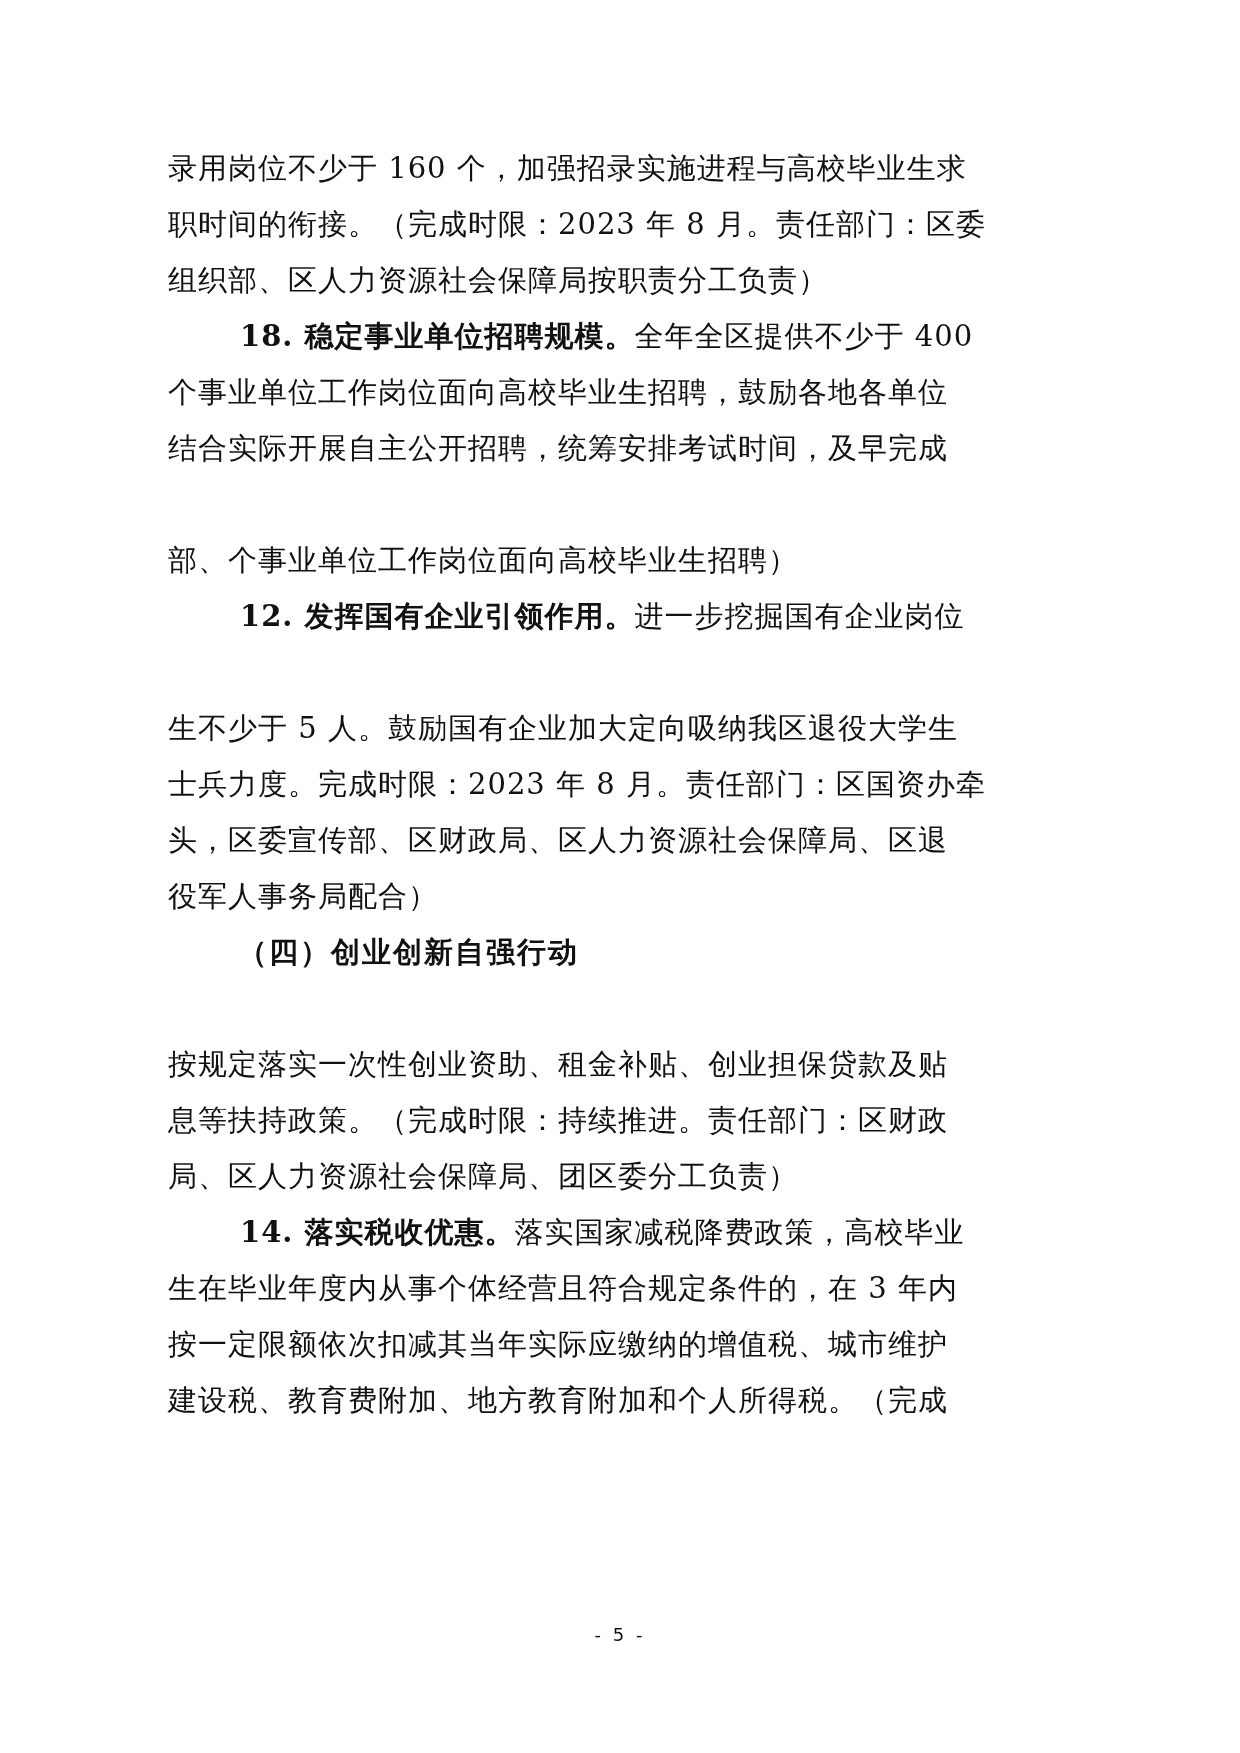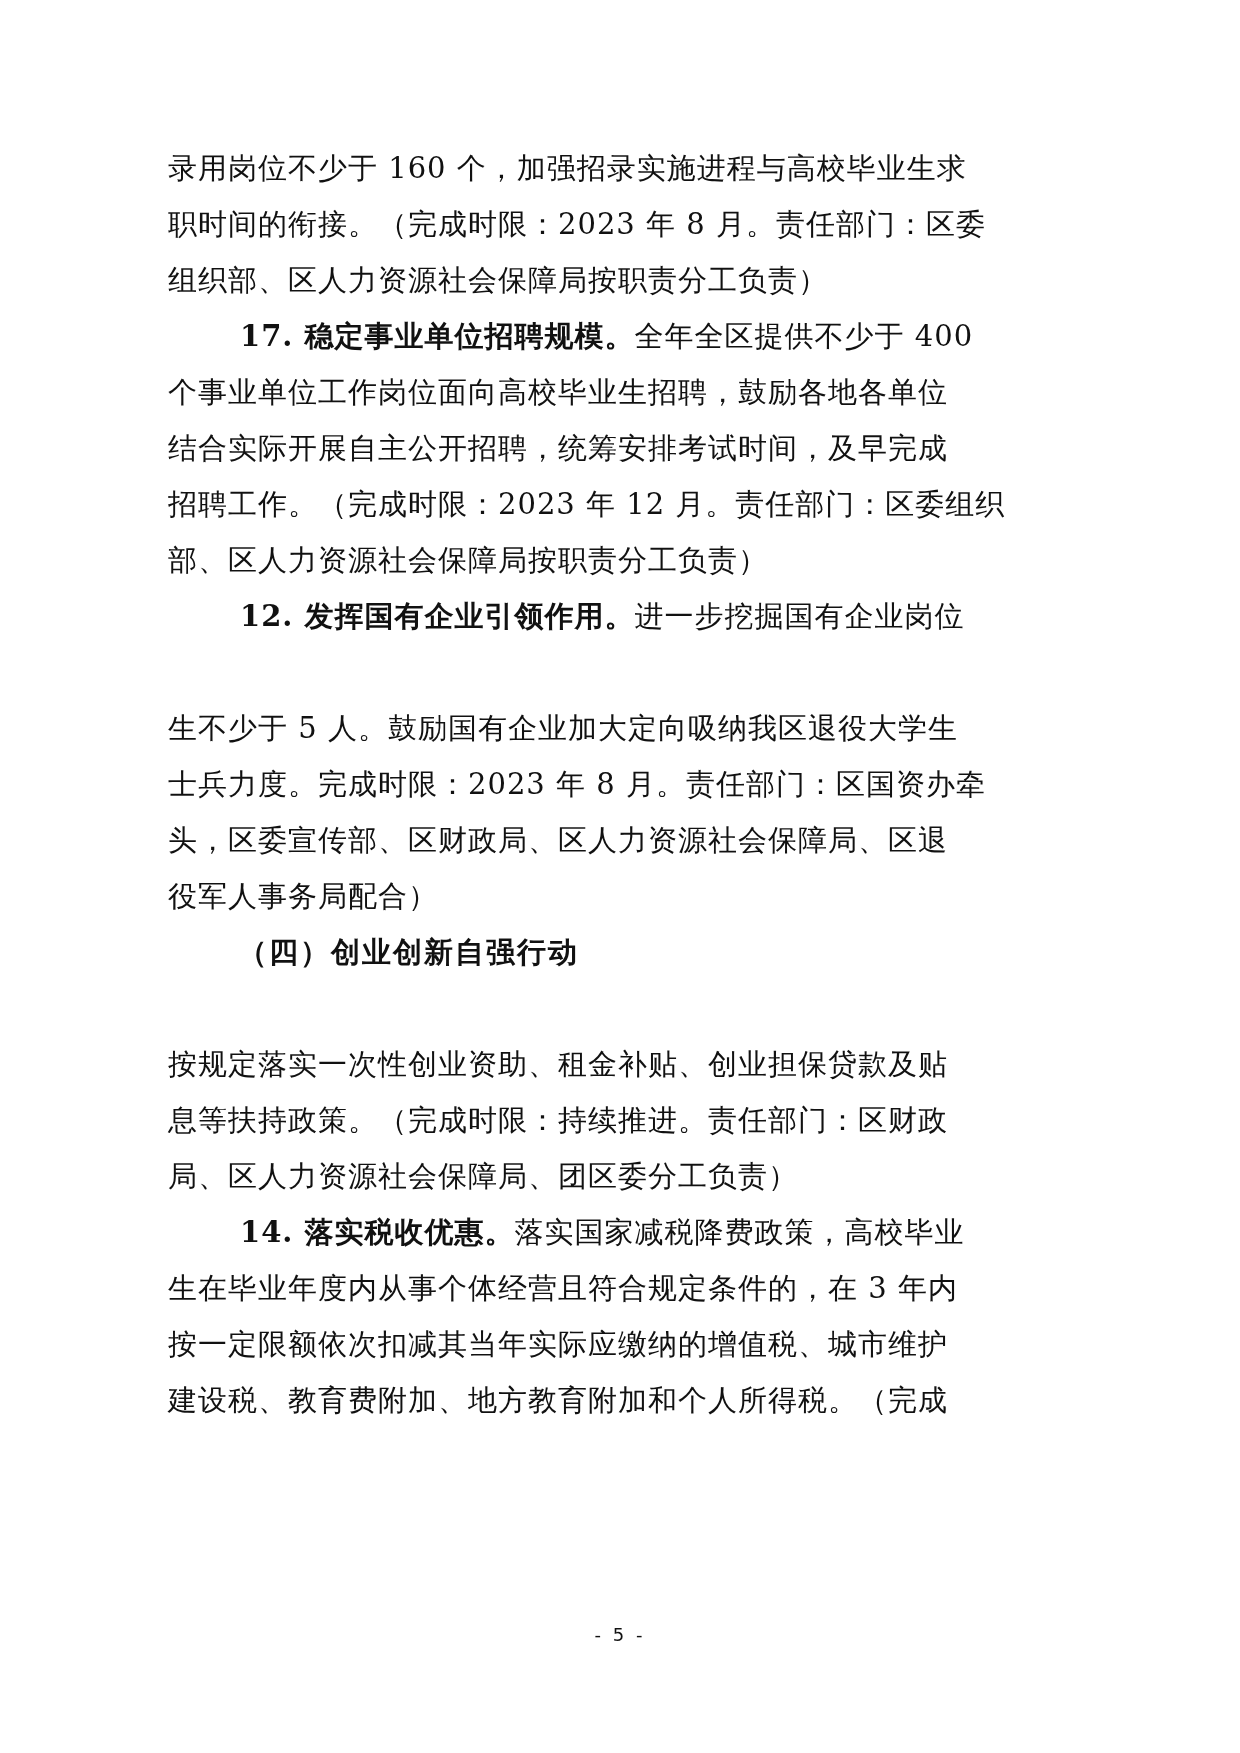--- a/index.html
+++ b/index.html
@@ -18,26 +18,25 @@
 </head>
 <body>
 
 <div class="page">
 
   <div class="line" style="top:140px">录用岗位不少于 160 个，加强招录实施进程与高校毕业生求</div>
   <div class="line" style="top:196px">职时间的衔接。（完成时限：2023 年 8 月。责任部门：区委</div>
   <div class="line last" style="top:252px">组织部、区人力资源社会保障局按职责分工负责）</div>
 
   <div class="line indent" style="top:308px">
-    <span class="bold">17. 稳定事业单位招聘规模。</span><span>全年全区提供不少于 400</span>
+    <span class="bold">18. 稳定事业单位招聘规模。</span><span>全年全区提供不少于 400</span>
   </div>
   <div class="line" style="top:364px">个事业单位工作岗位面向高校毕业生招聘，鼓励各地各单位</div>
   <div class="line" style="top:420px">结合实际开展自主公开招聘，统筹安排考试时间，及早完成</div>
-  <div class="line" style="top:476px">招聘工作。（完成时限：2023 年 12 月。责任部门：区委组织</div>
-  <div class="line last" style="top:532px">部、区人力资源社会保障局按职责分工负责）</div>
+  <div class="line last" style="top:532px">部、个事业单位工作岗位面向高校毕业生招聘）</div>
 
   <div class="line indent" style="top:588px">
     <span class="bold">12. 发挥国有企业引领作用。</span><span>进一步挖掘国有企业岗位</span>
   </div>
   <div class="line" style="top:700px">生不少于 5 人。鼓励国有企业加大定向吸纳我区退役大学生</div>
   <div class="line" style="top:756px">士兵力度。完成时限：2023 年 8 月。责任部门：区国资办牵</div>
   <div class="line" style="top:812px">头，区委宣传部、区财政局、区人力资源社会保障局、区退</div>
   <div class="line last" style="top:868px">役军人事务局配合）</div>
 
   <div class="heading" style="top:924px">（四）创业创新自强行动</div>

